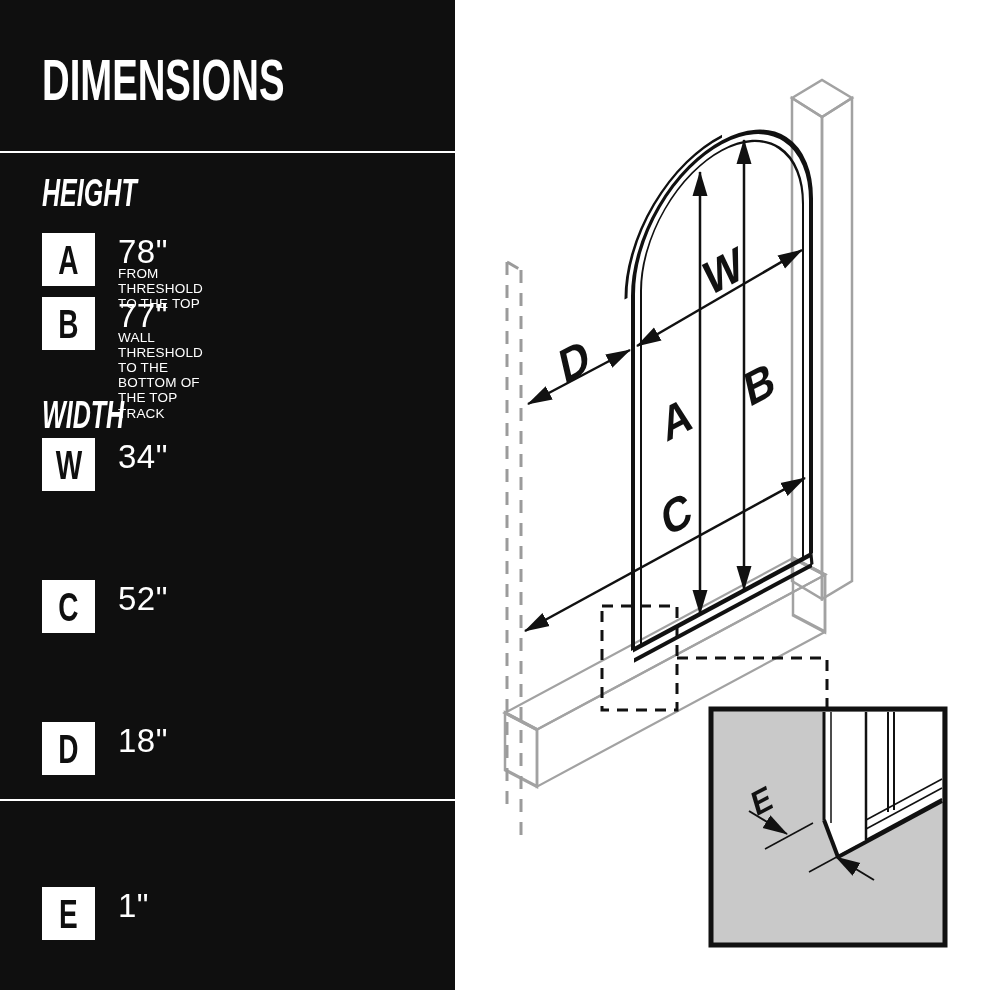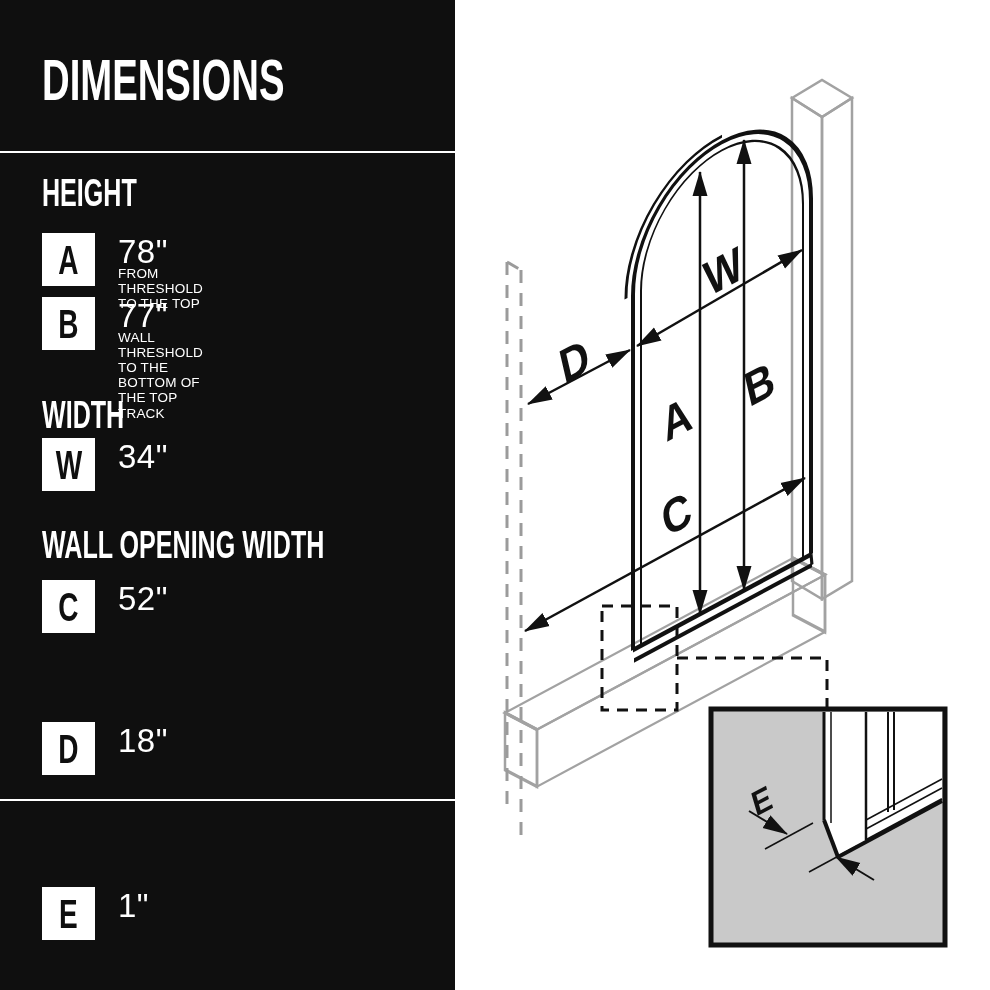--- a/index.html
+++ b/index.html
@@ -9,21 +9,21 @@
     --post_top:#dedede; --post_left:#c7c7c7; --post_right:#d8d8d8;
     --inset_bg:#c9c9c9;
   }
   html,body{margin:0;padding:0;background:#ffffff;}
   #root{position:relative;width:990px;height:990px;overflow:hidden;background:#ffffff;
         font-family:"Liberation Sans", sans-serif;padding-left:29px;}
   .panel{position:absolute;left:0;top:0;width:455px;height:990px;background:var(--panel_bg);}
   .cond{display:inline-block;transform:scaleX(0.66);transform-origin:0 50%;white-space:nowrap;}
   .title{position:absolute;left:42px;top:51px;color:var(--text);font-size:58px;font-weight:bold;line-height:1;}
   .divider{position:absolute;left:0;width:455px;height:2px;background:var(--text);}
-  .sec-head{position:absolute;left:42px;color:var(--text);font-size:38px;font-weight:bold;line-height:1;}
+  .sec-head{position:absolute;left:42px;color:var(--text);font-size:38px;font-weight:bold;line-height:1;font-style:italic;}
   .row{position:absolute;left:42px;}
   .badge{position:absolute;left:0;top:0;width:53px;height:53px;background:var(--text);
          display:flex;align-items:center;justify-content:center;}
   .badge span{color:var(--panel_bg);font-size:40px;font-weight:bold;transform:scaleX(0.7);transform-origin:50% 50%;line-height:1;}
   .val{position:absolute;left:76px;top:2px;color:var(--text);font-size:33px;font-weight:400;letter-spacing:0.5px;line-height:1;}
   .desc{position:absolute;left:76px;top:33px;color:var(--text);font-size:13.5px;font-weight:400;
         letter-spacing:0.2px;line-height:1.12;max-width:212px;}
   svg{position:absolute;left:455px;top:0;}
   .blk{stroke:var(--line);fill:none;}
   .grayline{stroke:var(--gray_line);fill:none;}
@@ -59,21 +59,20 @@
 
     <div class="sec-head" style="top:396px"><span class="cond">WIDTH</span></div>
 
     <div class="row" style="top:438px">
       <div class="badge">
           <span>W</span>
         </div>
       <div class="val">34"</div>
     </div>
 
-    <div class="sec-head" style="top:526px"><span class="cond">WALL OPENING WIDTH</span></div>
 
     <div class="row" style="top:580px">
       <div class="badge">
           <span>C</span>
         </div>
       <div class="val">52"</div>
     </div>
 
 
     <div class="row" style="top:722px">

